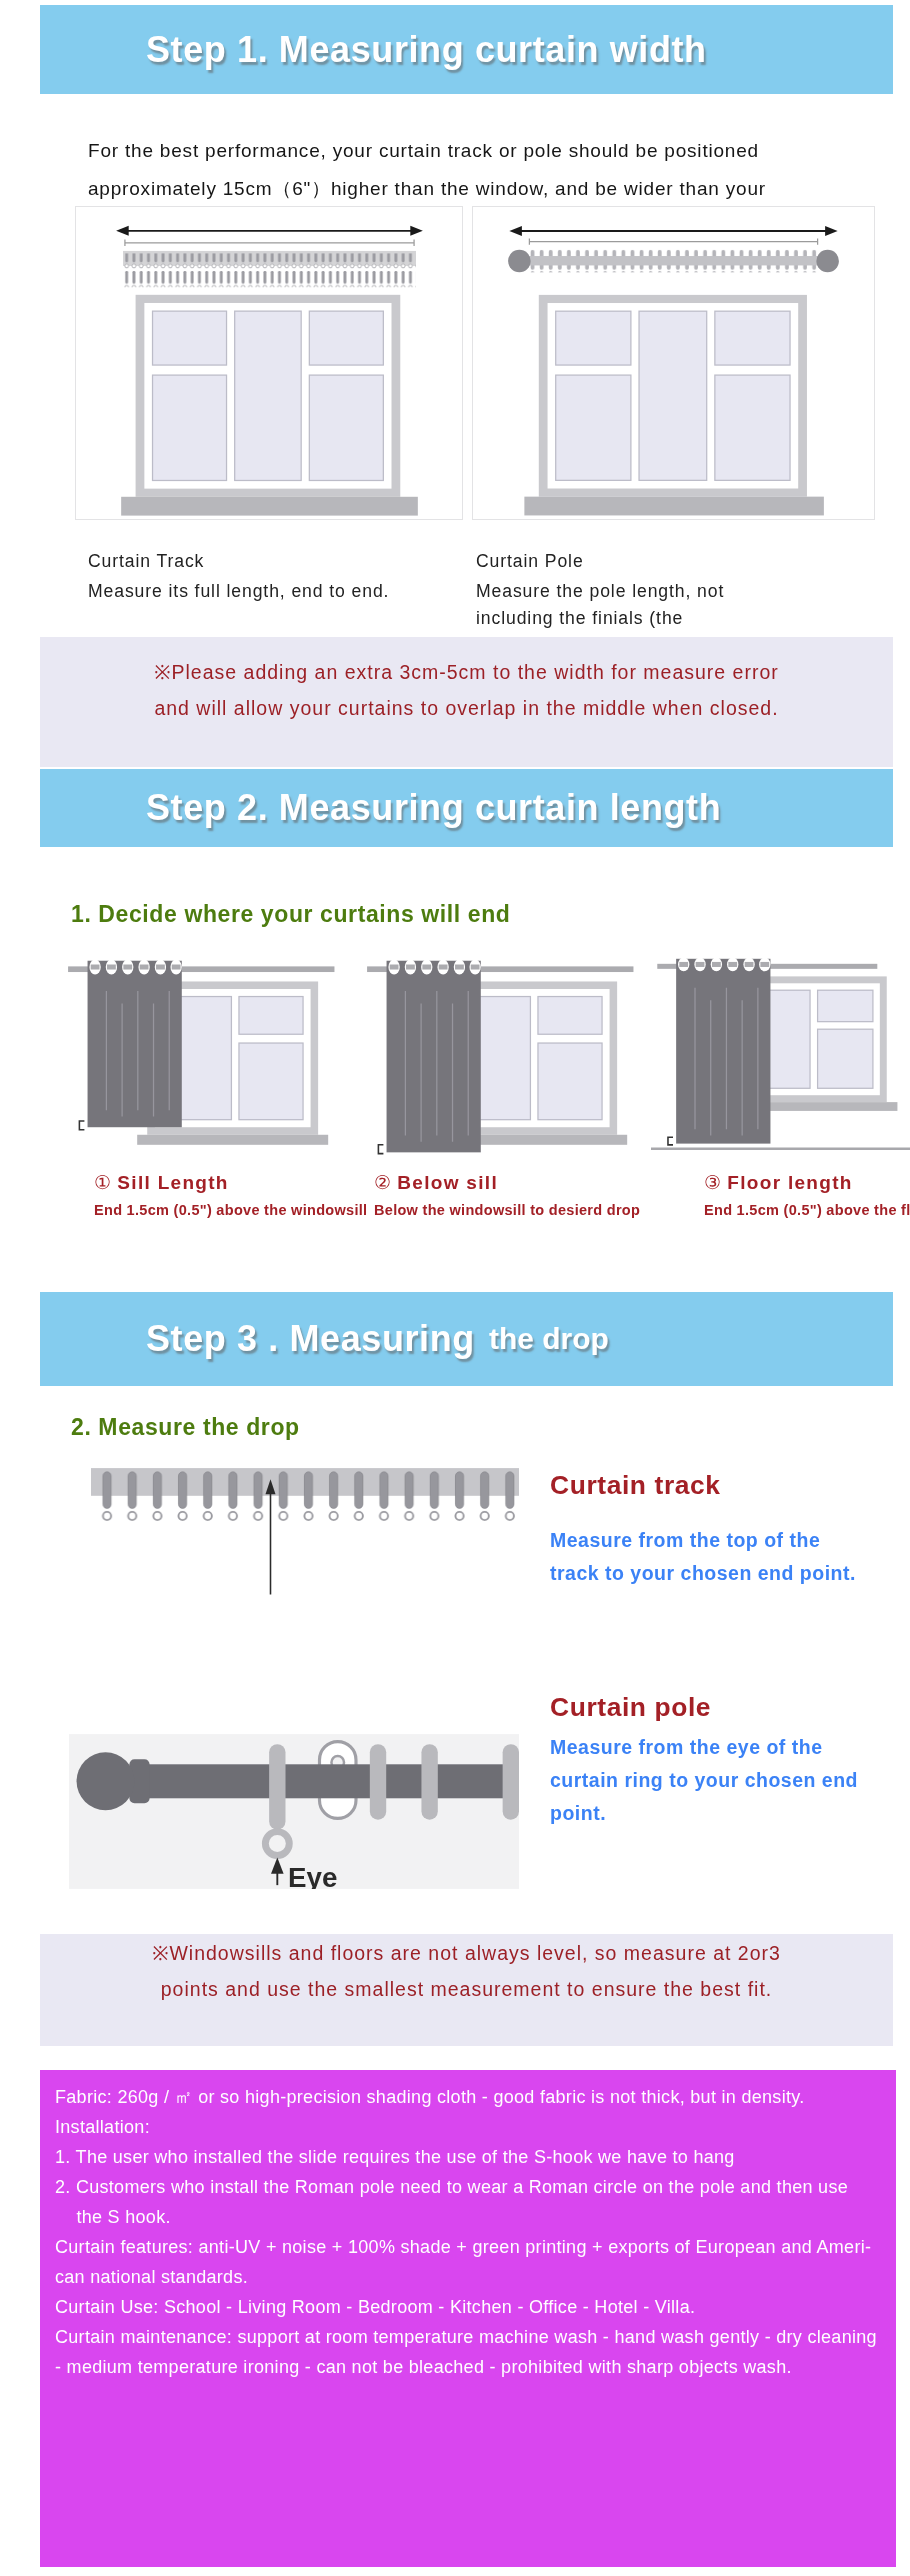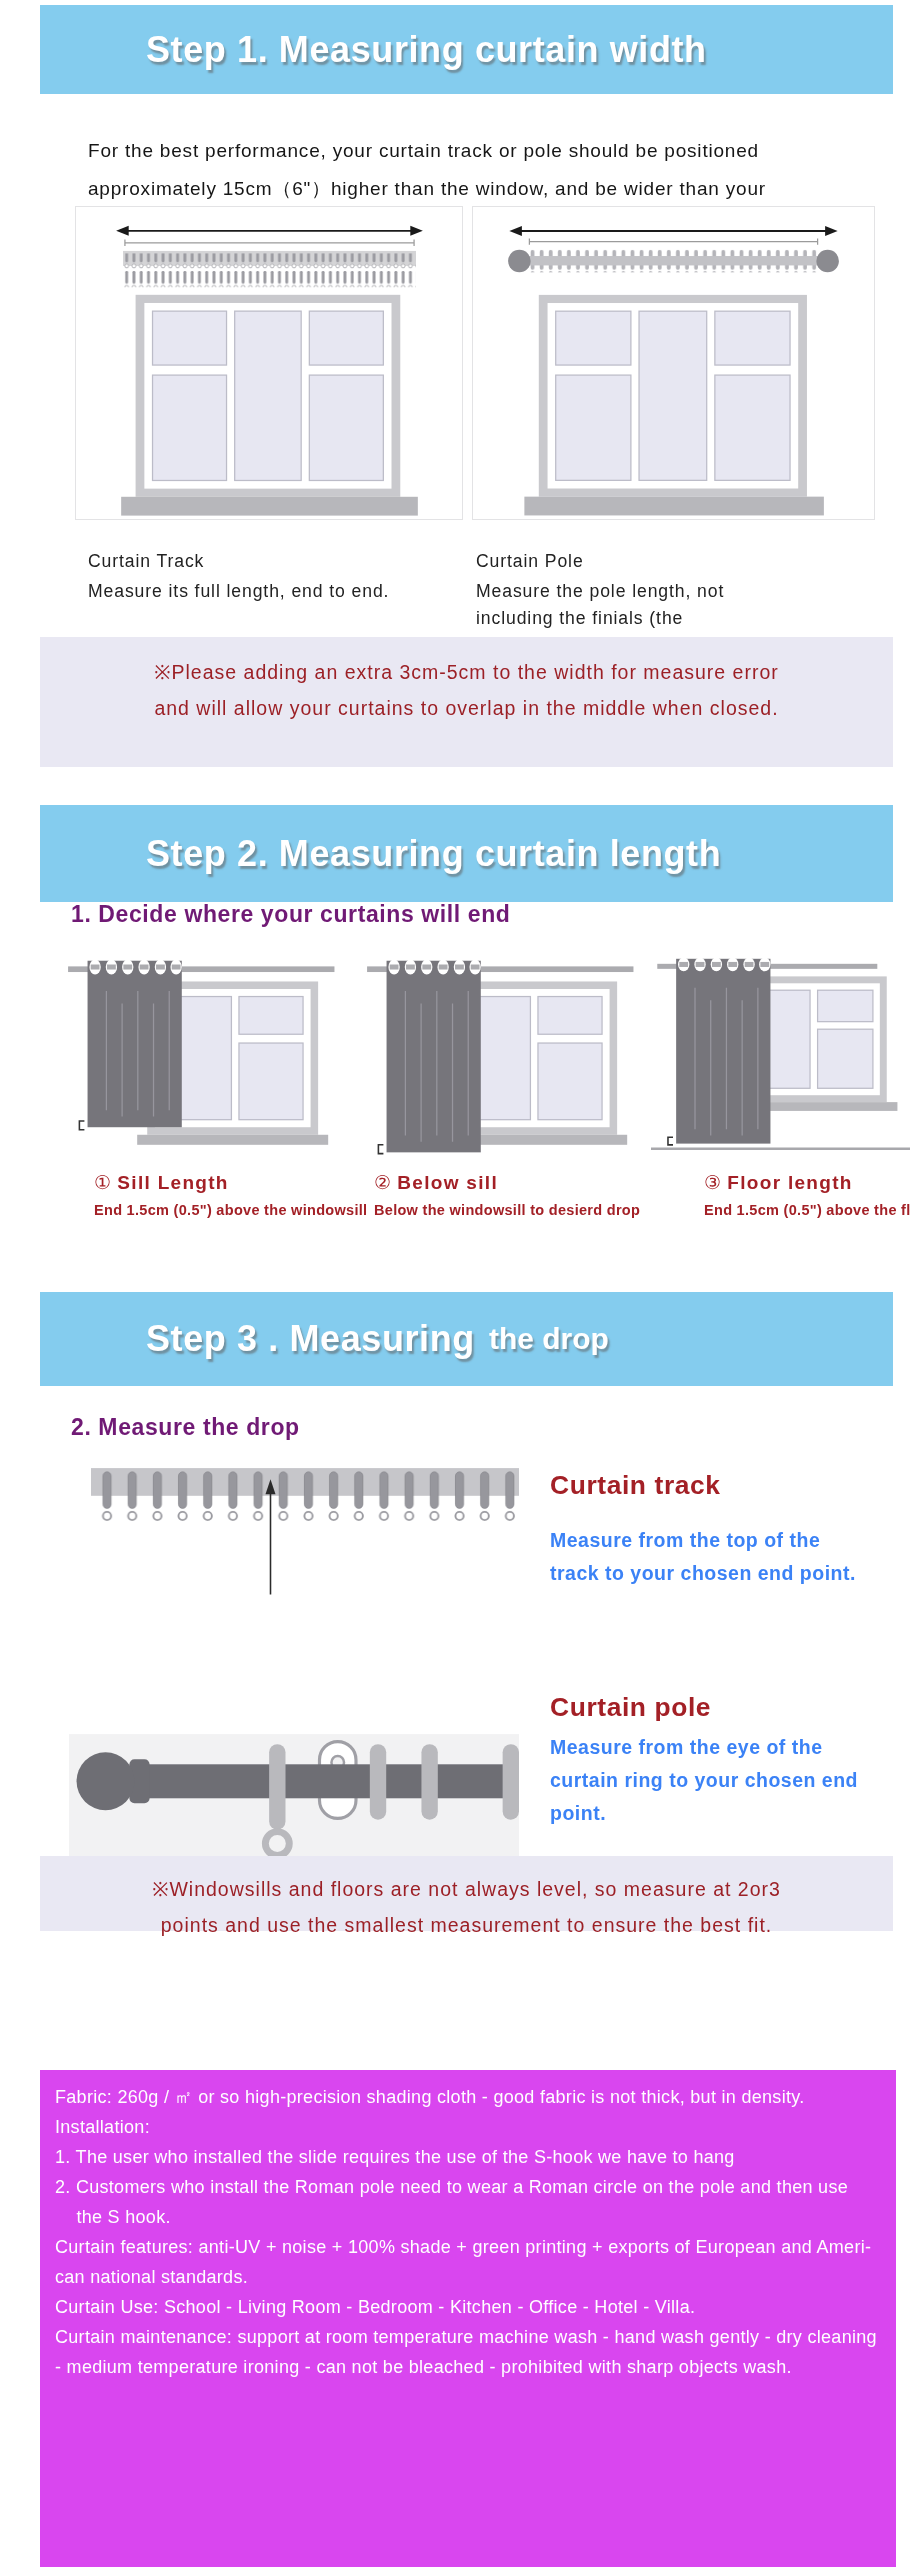--- a/index.html
+++ b/index.html
@@ -18,21 +18,21 @@
   .intro-line{left:88px;width:811px;font-size:19px;letter-spacing:0.8px;color:#161616;white-space:nowrap;}
 
   .diagram-box{background:#ffffff;border:0.6px solid #e3e3e5;box-sizing:border-box;}
 
   .cap-title{font-size:17.6px;color:#222222;letter-spacing:0.9px;}
   .cap-line{font-size:17.6px;color:#222222;letter-spacing:0.9px;}
 
   .note{left:40px;width:853px;background:#e9e8f3;text-align:center;box-sizing:border-box;}
   .note-line{font-size:19.5px;font-weight:500;color:#9c2026;letter-spacing:1px;line-height:36px;white-space:nowrap;}
 
-  .sec-heading{font-size:23px;font-weight:bold;color:#701a75;letter-spacing:0.6px;white-space:nowrap;}
+  .sec-heading{font-size:23px;font-weight:bold;color:#4d7c0f;letter-spacing:0.6px;white-space:nowrap;}
 
   .opt-title{font-size:19px;font-weight:bold;color:#a32026;letter-spacing:1.3px;white-space:nowrap;}
   .opt-num{font-weight:normal;margin-right:5px;}
   .opt-desc{font-size:14.5px;font-weight:bold;color:#a32026;letter-spacing:0.3px;white-space:nowrap;}
 
   .red-label{font-size:26.4px;font-weight:bold;color:#a32026;letter-spacing:0.6px;white-space:nowrap;}
   .red-line{font-size:19.5px;font-weight:600;color:#3b82f6;letter-spacing:0.5px;line-height:33px;white-space:nowrap;}
 
   .footer{left:40px;width:856px;background:#d946ef;box-sizing:border-box;
           padding:12px 15px 0 15px;}
@@ -126,21 +126,21 @@
     <div class="cap-title">Curtain Pole</div>
     <div class="cap-line" style="margin-top:8.8px;">Measure the pole length, not</div>
     <div class="cap-line" style="margin-top:6.3px;">including the finials (the</div>
   </div>
 
   <div class="abs note" style="top:637px;height:130px;padding-top:17px;">
     <div class="note-line">※Please adding an extra 3cm-5cm to the width for measure error</div>
     <div class="note-line">and will allow your curtains to overlap in the middle when closed.</div>
   </div>
 
-  <div class="abs banner" style="top:805px;height:97px;">
+  <div class="abs banner" style="top:769px;height:78px;">
     <span class="banner-text">Step 2. Measuring curtain length</span>
   </div>
 
   <div class="abs sec-heading" style="left:71px;top:901px;">1. Decide where your curtains will end</div>
 
   <div class="abs" style="left:53px;top:956px;width:289px;height:208px;">
     <svg width="289" height="208" viewBox="0 0 460 330">
       <rect x="24" y="16" width="424" height="9" fill="#ababaf"></rect>
       <g>
         <rect x="150" y="40" width="272" height="244" fill="#c9c9cd"></rect>
@@ -322,21 +322,21 @@
     </svg>
   </div>
 
   <div class="abs red-label" style="left:550px;top:1692px;">Curtain pole</div>
   <div class="abs" style="left:550px;top:1731px;">
     <div class="red-line">Measure from the eye of the</div>
     <div class="red-line">curtain ring to your chosen end</div>
     <div class="red-line">point.</div>
   </div>
 
-  <div class="abs note" style="top:1856px;height:75px;padding-top:15px;">
+  <div class="abs note" style="top:1934px;height:112px;padding-top:1px;">
     <div class="note-line">※Windowsills and floors are not always level, so measure at 2or3</div>
     <div class="note-line">points and use the smallest measurement to ensure the best fit.</div>
   </div>
 
   <div class="abs footer" style="top:2070px;height:497px;">
     <div class="footer-line">Fabric: 260g / ㎡ or so high-precision shading cloth - good fabric is not thick, but in density.</div>
     <div class="footer-line">Installation:</div>
     <div class="footer-line">1. The user who installed the slide requires the use of the S-hook we have to hang</div>
     <div class="footer-line">2. Customers who install the Roman pole need to wear a Roman circle on the pole and then use</div>
     <div class="footer-line indent">the S hook.</div>

